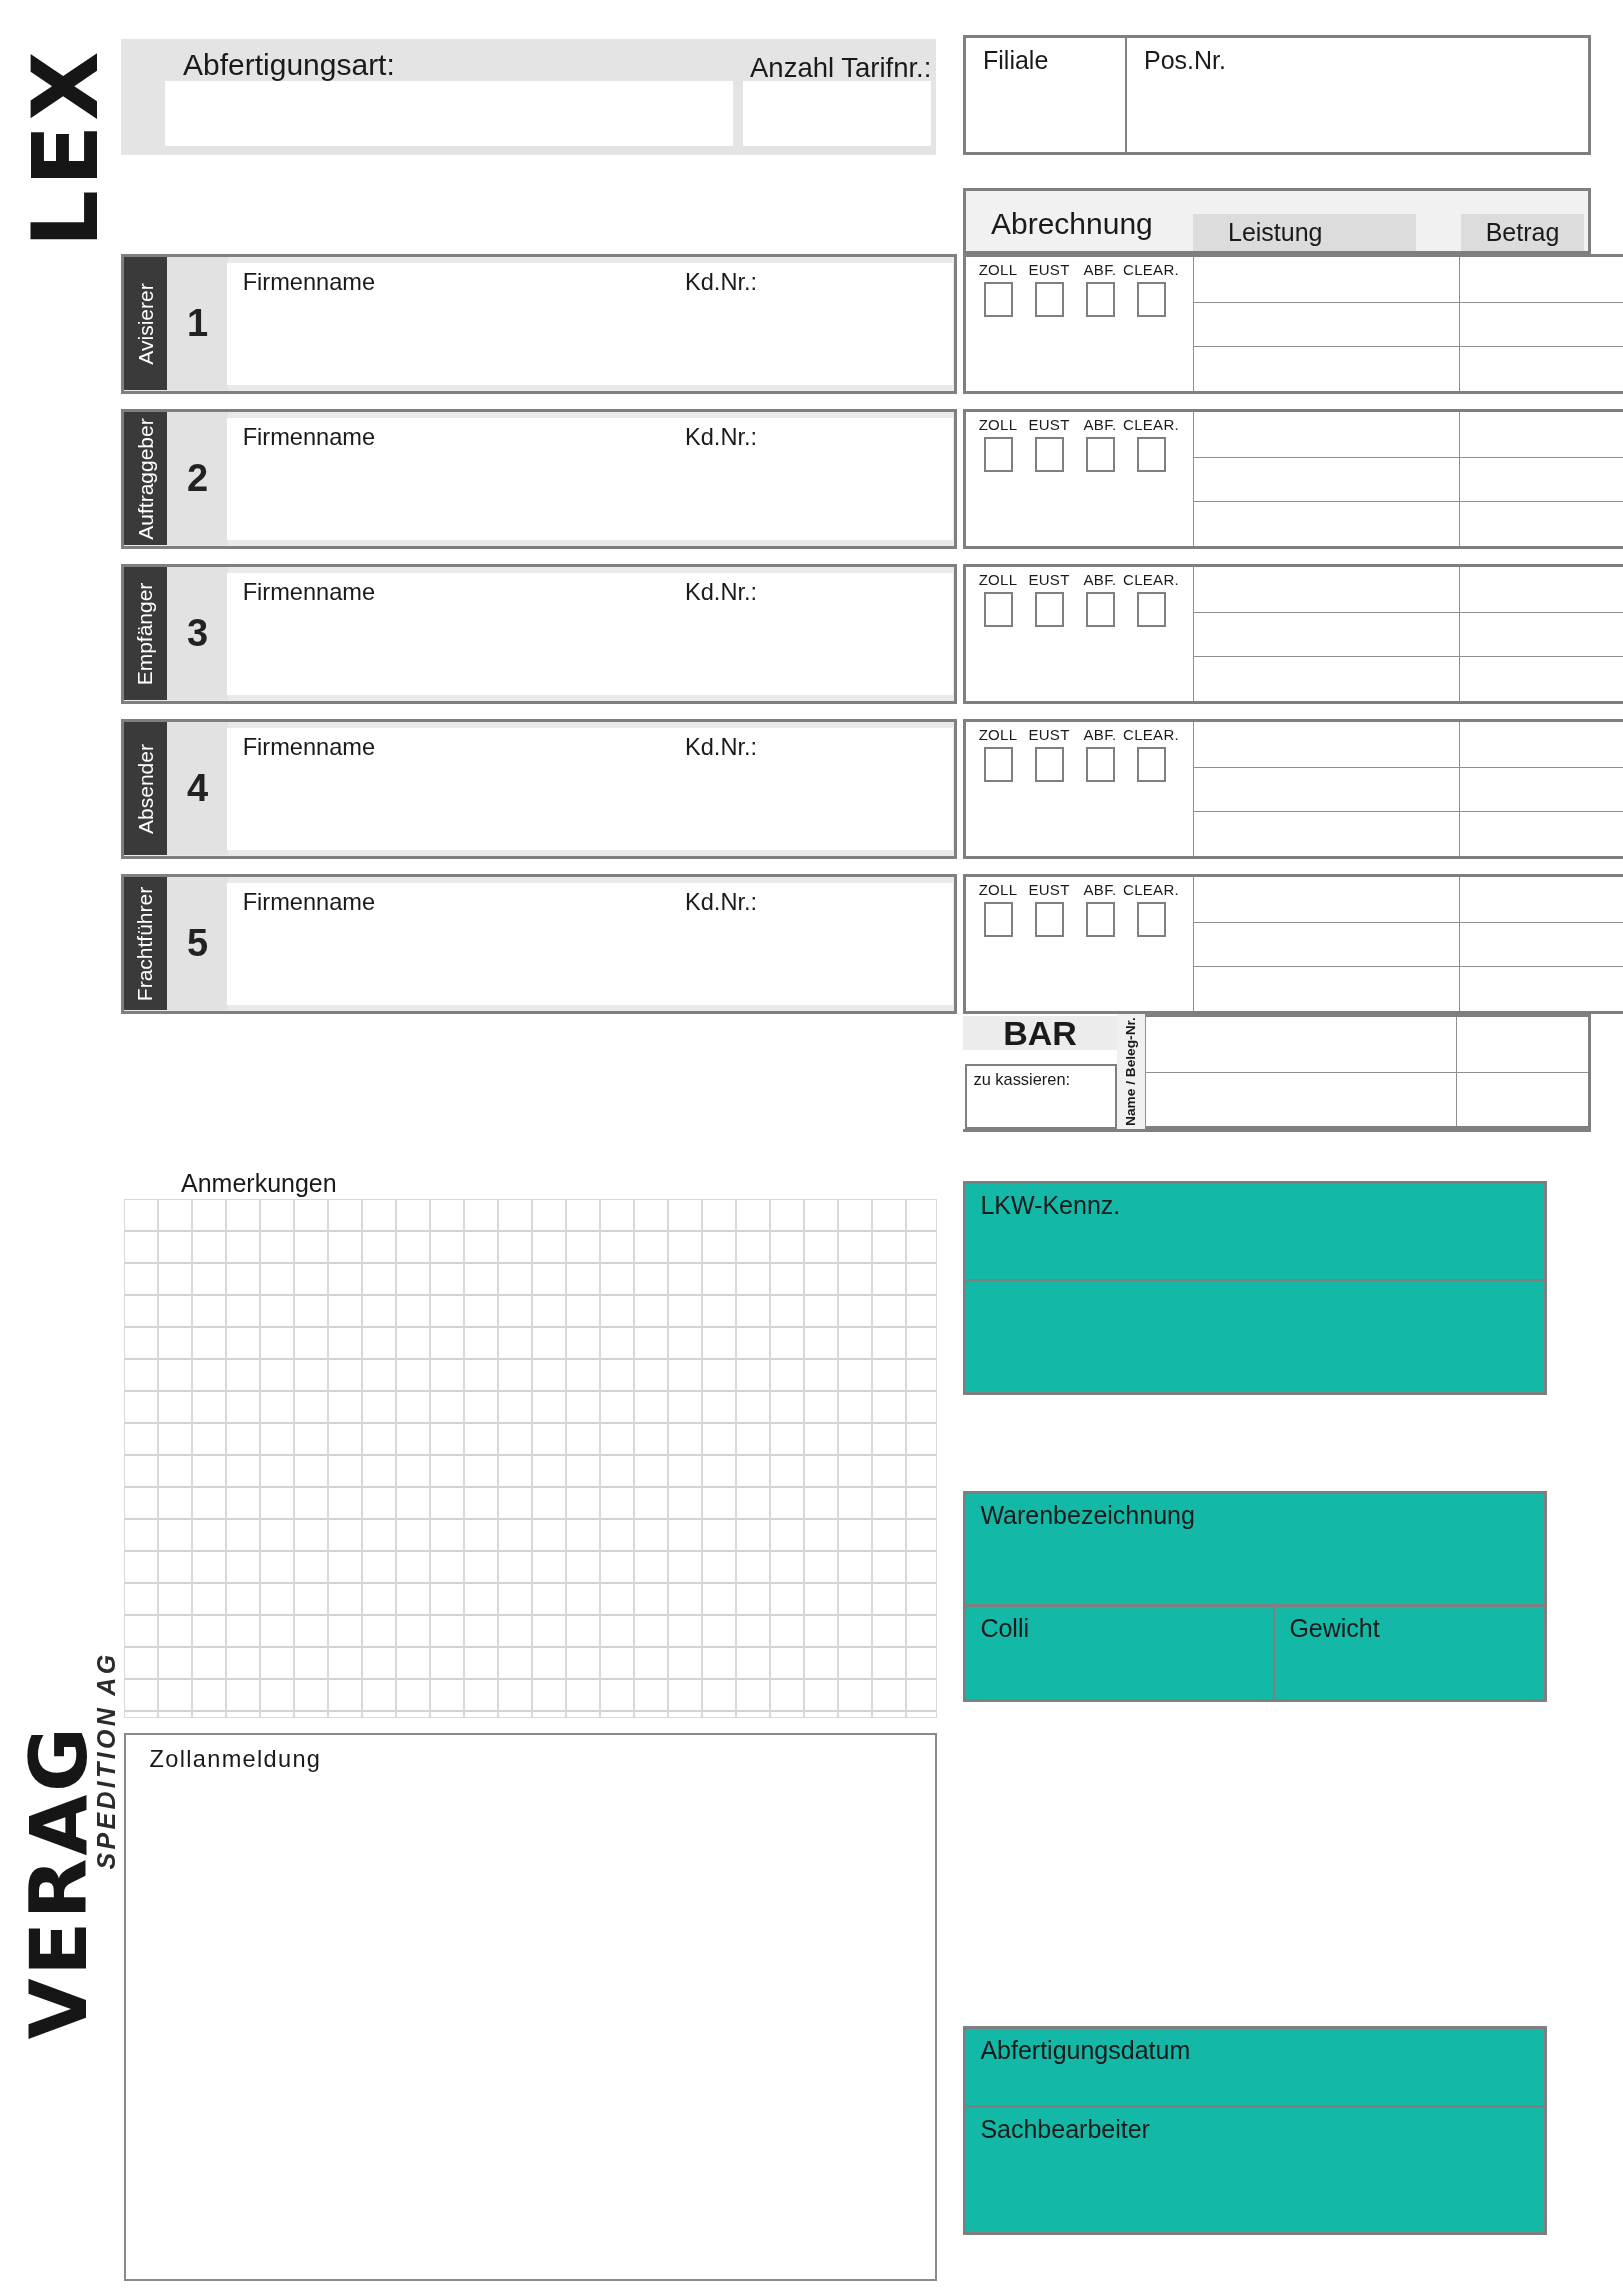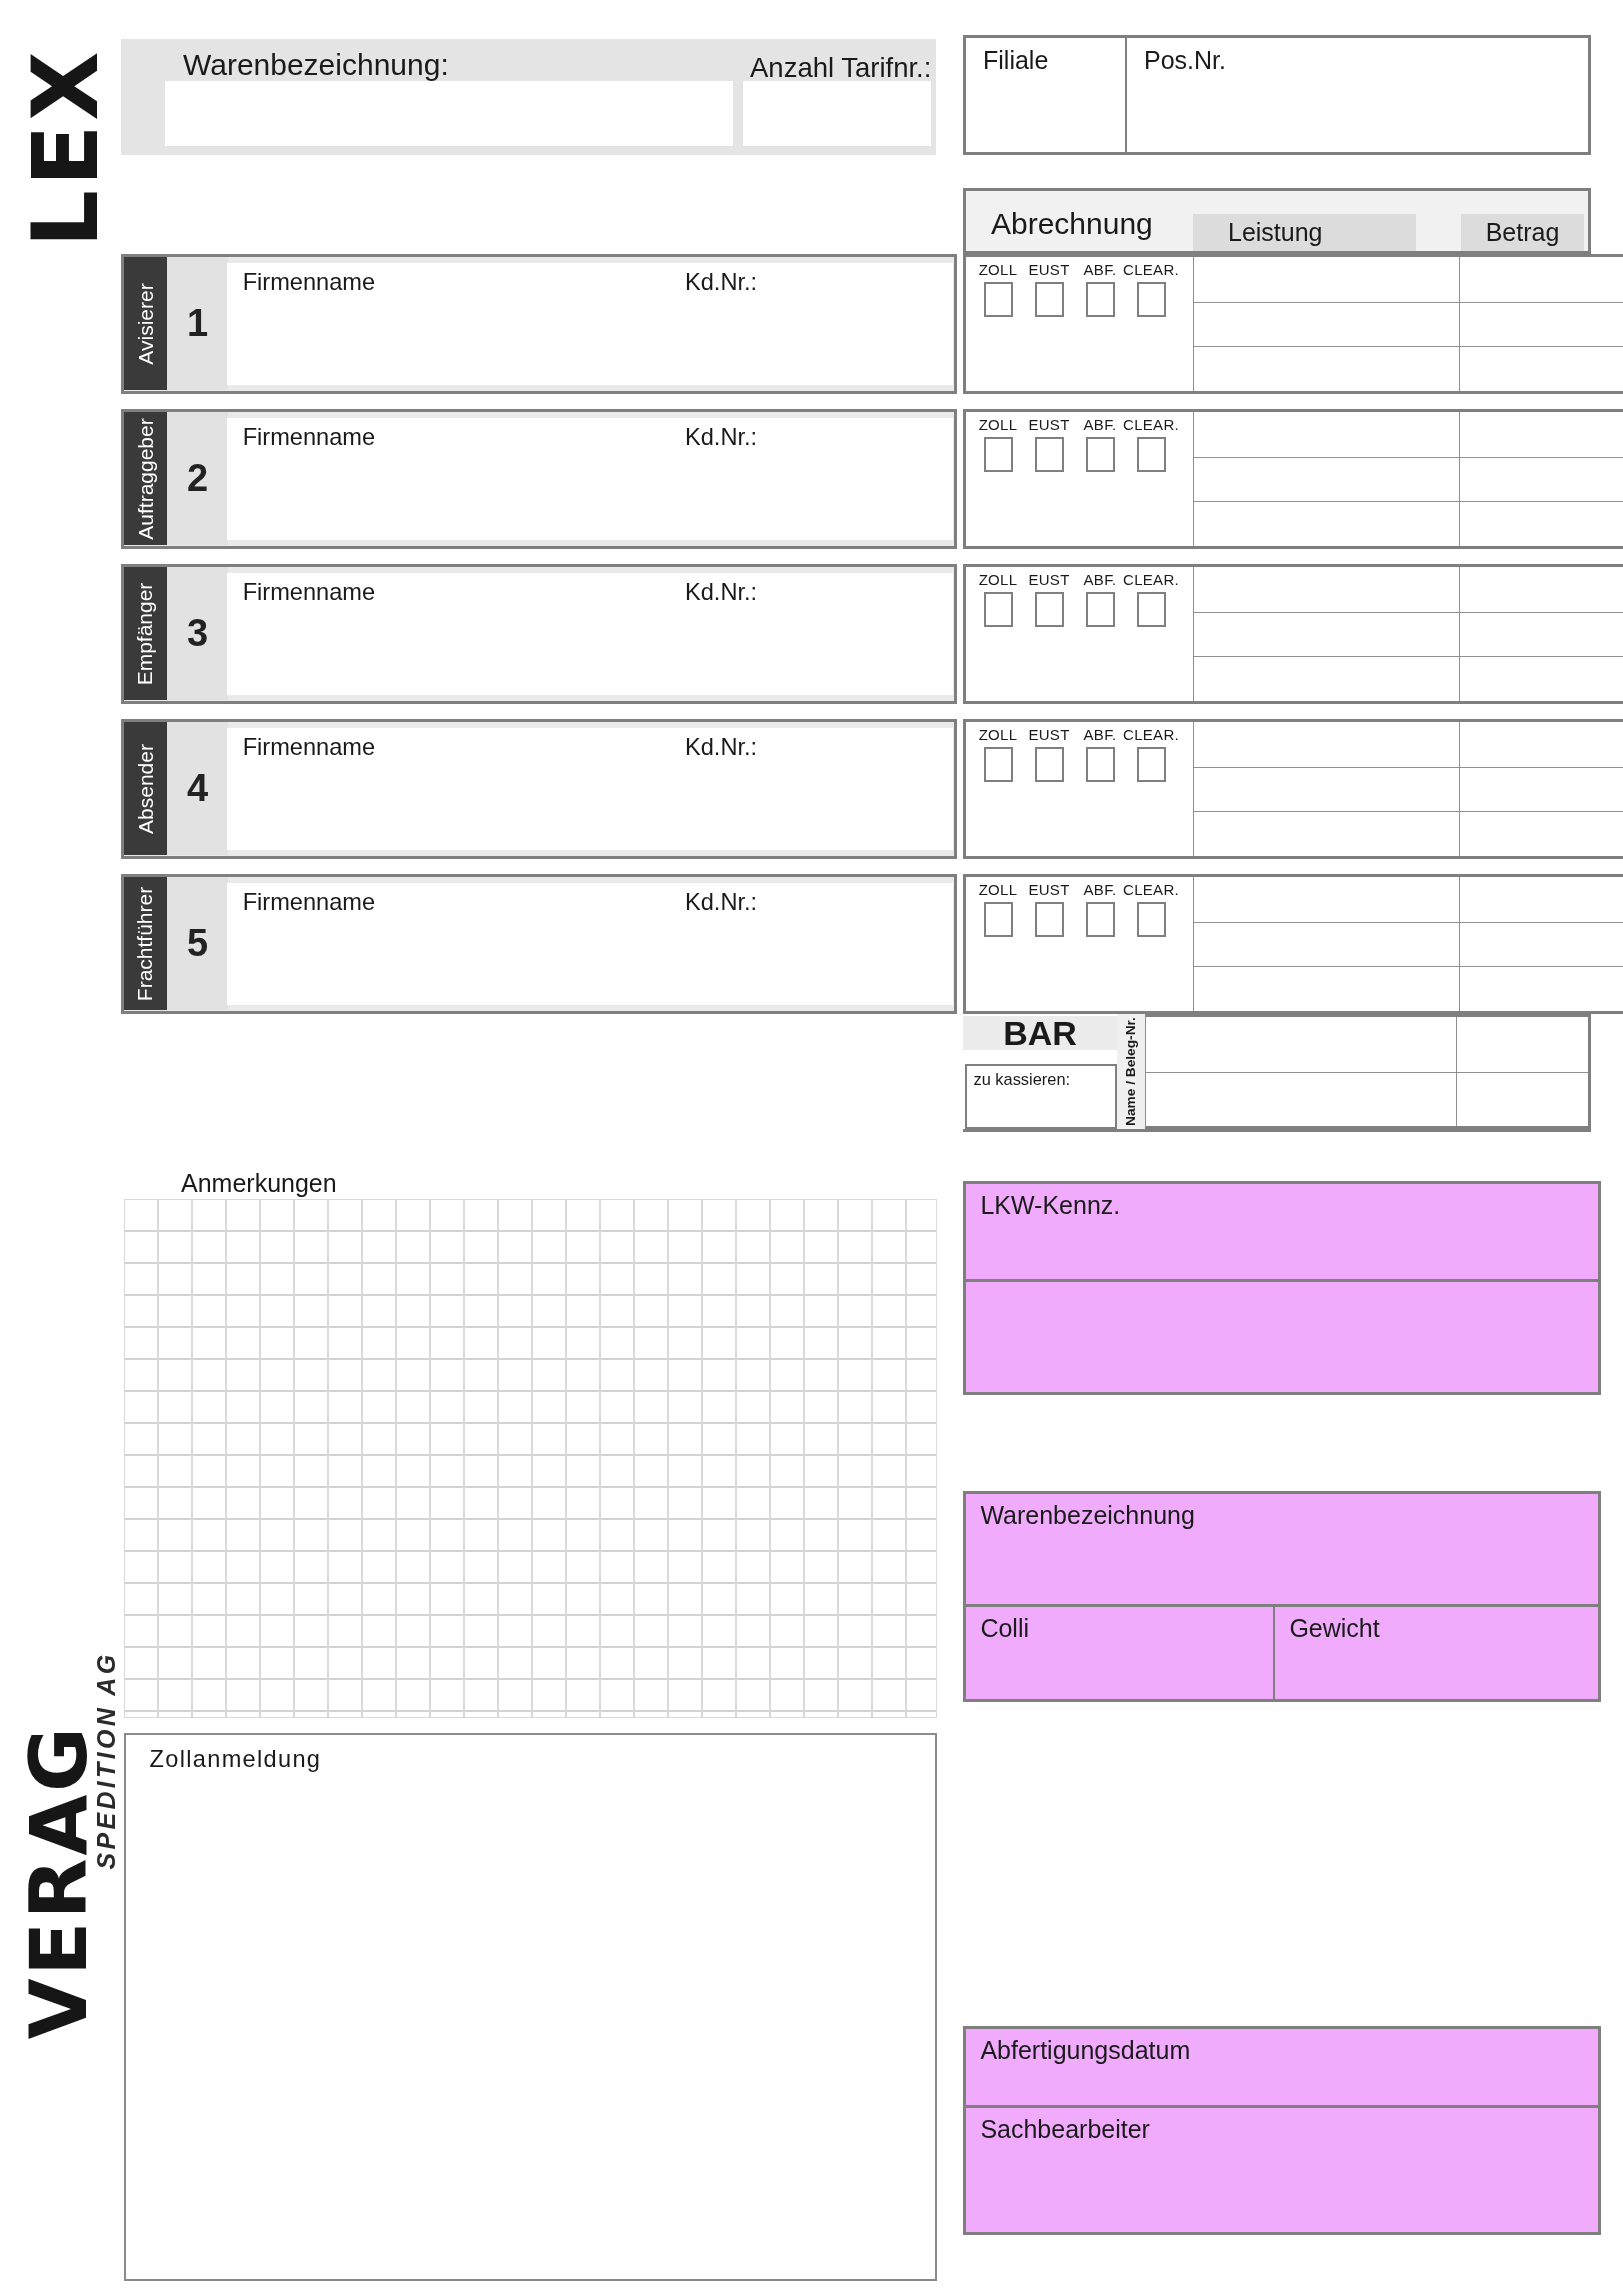--- a/index.html
+++ b/index.html
@@ -84,21 +84,21 @@
   .bar-bottom{position:absolute;left:0;top:115px;width:628px;height:3.3px;background:var(--border-gray);}
 
   
   .anm-label{left:148px;top:1169px;font-size:25px;margin-left:33px;}
   .anm-grid{left:124px;top:1199px;width:813px;height:519px;border:1.3px solid var(--grid-line);
     background-image:
       repeating-linear-gradient(to right, transparent 0px, transparent 32px, var(--grid-line) 32px, var(--grid-line) 34px),
       repeating-linear-gradient(to bottom, transparent 0px, transparent 30px, #d3d3d3 30px, #d3d3d3 32px);}
 
   
-  .fieldbox{left:963px;width:638px;border:3.3px solid var(--border-gray);background:#f0abfc;display:flex;flex-direction:column;}
+  .fieldbox{left:963px;width:584px;border:3.3px solid var(--border-gray);background:#14b8a6;display:flex;flex-direction:column;}
   .lkw-box{top:1181px;height:214px;}
   .waren-box{top:1491px;height:211px;}
   .abfdat-box{top:2026px;height:209px;}
   .fb-top{border-bottom:3.3px solid var(--border-gray);}
   .fb-bottom{flex:1;display:flex;}
   .fb-cell-l{width:307px;}
   .fb-cell-r{flex:1;border-left:2px solid var(--border-gray);}
   .fb-label{display:block;padding:6.5px 0 0 14.4px;font-size:25px;}
   .lkw-top{height:98px;}
   .waren-top{height:113px;}
@@ -112,21 +112,21 @@
 </head>
 <body>
 
 <div class="page">
 
   <div class="abs lex vwrap">
     <span class="vtext">LEX</span>
   </div>
 
   <div class="abs band">
-    <span class="band-label1">Warenbezeichnung:</span>
+    <span class="band-label1">Abfertigungsart:</span>
     <span class="band-label2">Anzahl Tarifnr.:</span>
     <div class="inputA"></div>
     <div class="inputB"></div>
   </div>
 
   <div class="abs filiale-box">
     <div class="filiale-cell">
       <span class="cell-label">Filiale</span>
     </div>
     <div class="posnr-cell">

